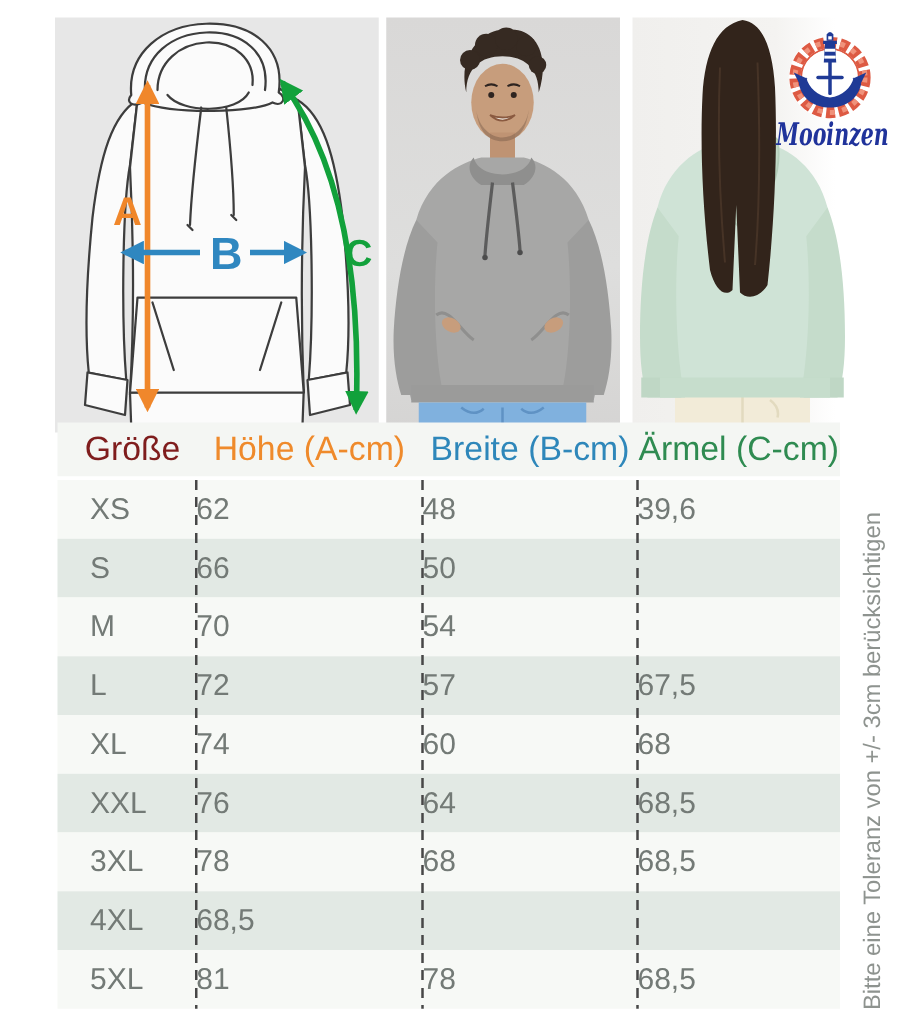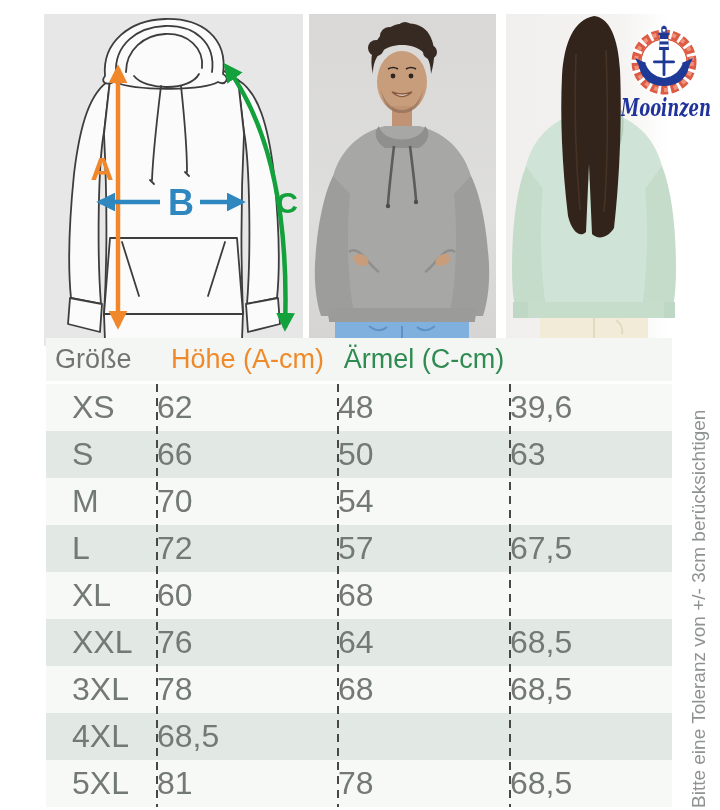--- a/index.html
+++ b/index.html
@@ -17,27 +17,27 @@
   .panel-man{left:309px;width:187px;background:linear-gradient(180deg,#d9d8d7 0%,#dededd 60%,#d5d4d3 100%);}
   .panel-woman{left:506px;width:208px;background:linear-gradient(90deg,#f0efed 0%,#f4f3f1 55%,#ffffff 78%,#ffffff 100%);}
   .panel svg{display:block;}
   .logo{position:absolute;right:0;top:6px;width:94px;height:102px;}
 
   
   .size-table{position:absolute;left:46px;top:338px;width:626px;}
   .thead{display:grid;grid-template-columns:111px 181px 172px 162px;height:43px;
          align-items:center;background:var(--header-bg);font-size:27px;}
   .th{text-align:center;white-space:nowrap;}
-  .th-size{text-align:left;padding-left:9px;color:#737373;}
+  .th-size{text-align:center;padding-left:9px;color:#7f1d1d;}
   .th-hoehe{color:var(--accent-orange);}
   .th-breite{color:var(--accent-blue);}
   .th-aermel{color:var(--accent-green);}
   .tbody{margin-top:3px;position:relative;}
   .trow{display:grid;grid-template-columns:111px 181px 172px 162px;height:47px;
-        align-items:center;background:var(--row-bg);font-size:32px;color:var(--table-text);}
+        align-items:center;background:var(--row-bg);font-size:24px;color:var(--table-text);}
   .trow.striped{background:var(--row-stripe);}
   .cell{text-align:left;}
   .cell-size{text-align:left;padding-left:26px;}
   .vdash{position:absolute;top:46px;width:2px;height:423px;
          background:repeating-linear-gradient(180deg,#474747 0 8px,transparent 8px 14px);}
   .vdash-1{left:110px;} .vdash-2{left:291px;} .vdash-3{left:463px;}
 
   
   .tolerance{position:absolute;left:683px;top:336px;width:32px;height:472px;
              writing-mode:vertical-rl;transform:rotate(180deg);
@@ -182,53 +182,54 @@
         <path d="M41,8 Q44,3 47,8 Z" fill="#1f3a96"></path>
       </g>
       <text x="46" y="96" text-anchor="middle" font-family="DejaVu Serif,serif" font-style="italic" font-weight="bold" font-size="25" fill="#20339b" textLength="90" lengthAdjust="spacingAndGlyphs">Mooinzen</text>
     </svg>
   </div>
 
   <div class="size-table">
     <div class="thead">
       <div class="th th-size">Größe</div>
       <div class="th th-hoehe">Höhe (A-cm)</div>
+      <div class="th th-breite">Breite (B-cm)</div>
       <div class="th th-aermel">Ärmel (C-cm)</div>
     </div>
     <div class="tbody">
 
         <div class="trow">
           <div class="cell cell-size">XS</div>
           <div class="cell">62</div>
           <div class="cell">48</div>
           <div class="cell">39,6</div>
         </div>
 
         <div class="trow striped">
           <div class="cell cell-size">S</div>
           <div class="cell">66</div>
           <div class="cell">50</div>
-          <div class="cell">63</div>
         </div>
 
         <div class="trow">
           <div class="cell cell-size">M</div>
           <div class="cell">70</div>
           <div class="cell">54</div>
         </div>
 
         <div class="trow striped">
           <div class="cell cell-size">L</div>
           <div class="cell">72</div>
           <div class="cell">57</div>
           <div class="cell">67,5</div>
         </div>
 
         <div class="trow">
           <div class="cell cell-size">XL</div>
+          <div class="cell">74</div>
           <div class="cell">60</div>
           <div class="cell">68</div>
         </div>
 
         <div class="trow striped">
           <div class="cell cell-size">XXL</div>
           <div class="cell">76</div>
           <div class="cell">64</div>
           <div class="cell">68,5</div>
         </div>

